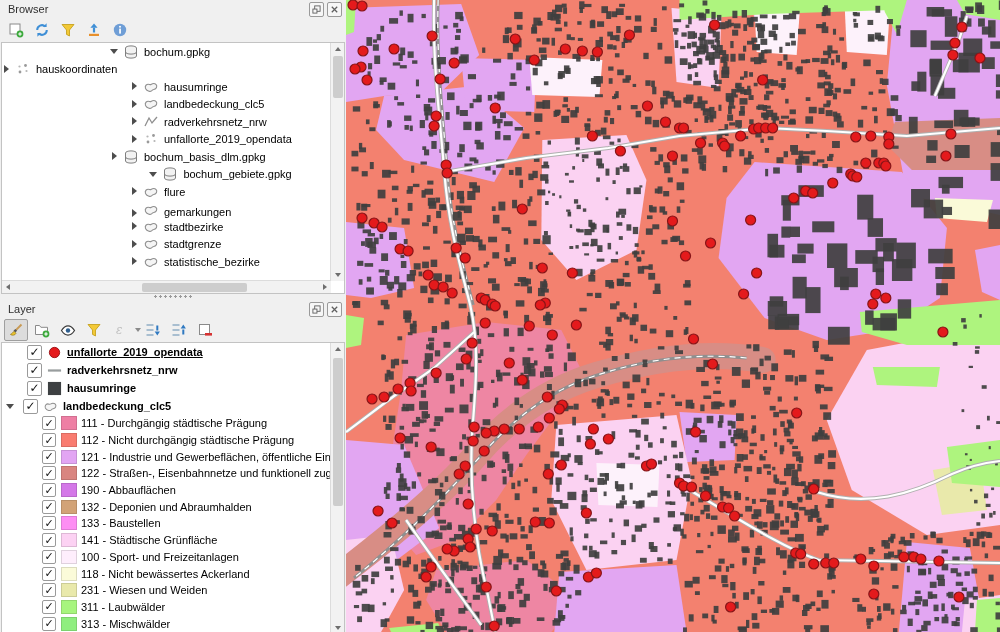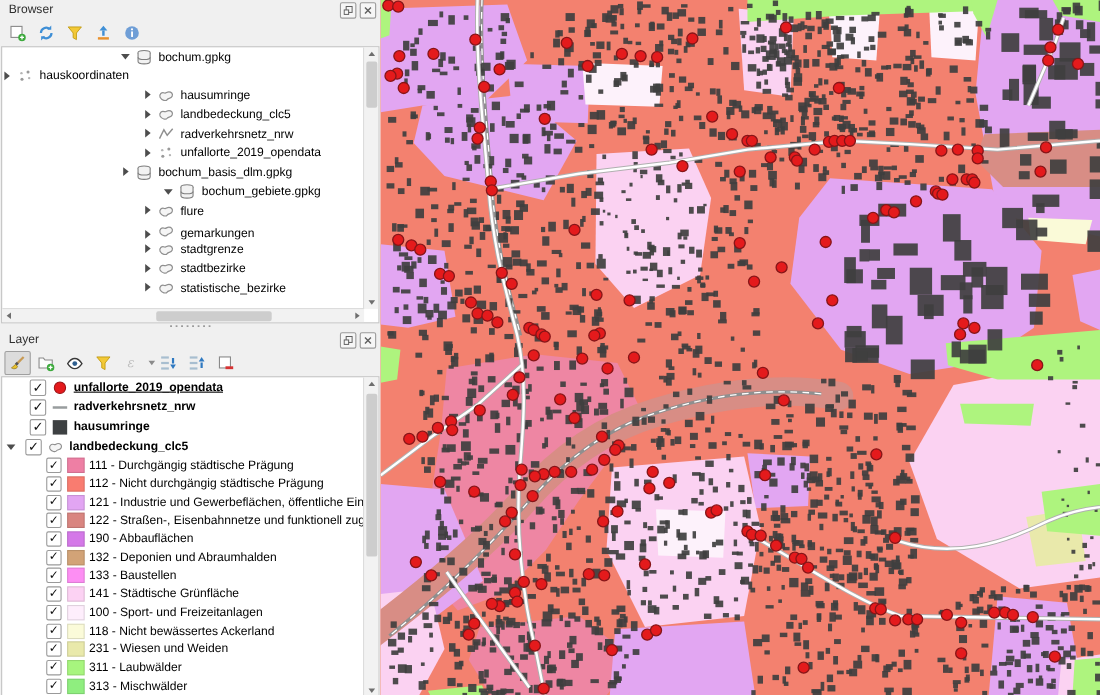--- a/index.html
+++ b/index.html
@@ -195,28 +195,28 @@
               <span class="tree-icon"><svg viewBox="0 0 16 16">
                   <path d="M2.5 9.5C1.5 6.5 4 4.5 6.5 5.5c1.5.6 2-1 4-1s4 1.5 3 4-3.5 1.5-4.5 3-5 1-6.5-2z" fill="#f5f5f5" stroke="#8f8f8f" stroke-width="1.1"></path>
                 </svg></span>
               <span>gemarkungen</span>
             </div>
             <div class="tree-row" style="padding-left: 128px;">
               <span class="exp closed"></span>
               <span class="tree-icon"><svg viewBox="0 0 16 16">
                   <path d="M2.5 9.5C1.5 6.5 4 4.5 6.5 5.5c1.5.6 2-1 4-1s4 1.5 3 4-3.5 1.5-4.5 3-5 1-6.5-2z" fill="#f5f5f5" stroke="#8f8f8f" stroke-width="1.1"></path>
                 </svg></span>
-              <span>stadtgrenze</span>
+              <span>stadtbezirke</span>
             </div>
             <div class="tree-row" style="padding-left: 128px;">
               <span class="exp closed"></span>
               <span class="tree-icon"><svg viewBox="0 0 16 16">
                   <path d="M2.5 9.5C1.5 6.5 4 4.5 6.5 5.5c1.5.6 2-1 4-1s4 1.5 3 4-3.5 1.5-4.5 3-5 1-6.5-2z" fill="#f5f5f5" stroke="#8f8f8f" stroke-width="1.1"></path>
                 </svg></span>
-              <span>stadtbezirke</span>
+              <span>stadtgrenze</span>
             </div>
             <div class="tree-row" style="padding-left: 128px;">
               <span class="exp closed"></span>
               <span class="tree-icon"><svg viewBox="0 0 16 16">
                   <path d="M2.5 9.5C1.5 6.5 4 4.5 6.5 5.5c1.5.6 2-1 4-1s4 1.5 3 4-3.5 1.5-4.5 3-5 1-6.5-2z" fill="#f5f5f5" stroke="#8f8f8f" stroke-width="1.1"></path>
                 </svg></span>
               <span>statistische_bezirke</span>
             </div>
           </div>
         <div class="vsb" style="bottom:12px;">

